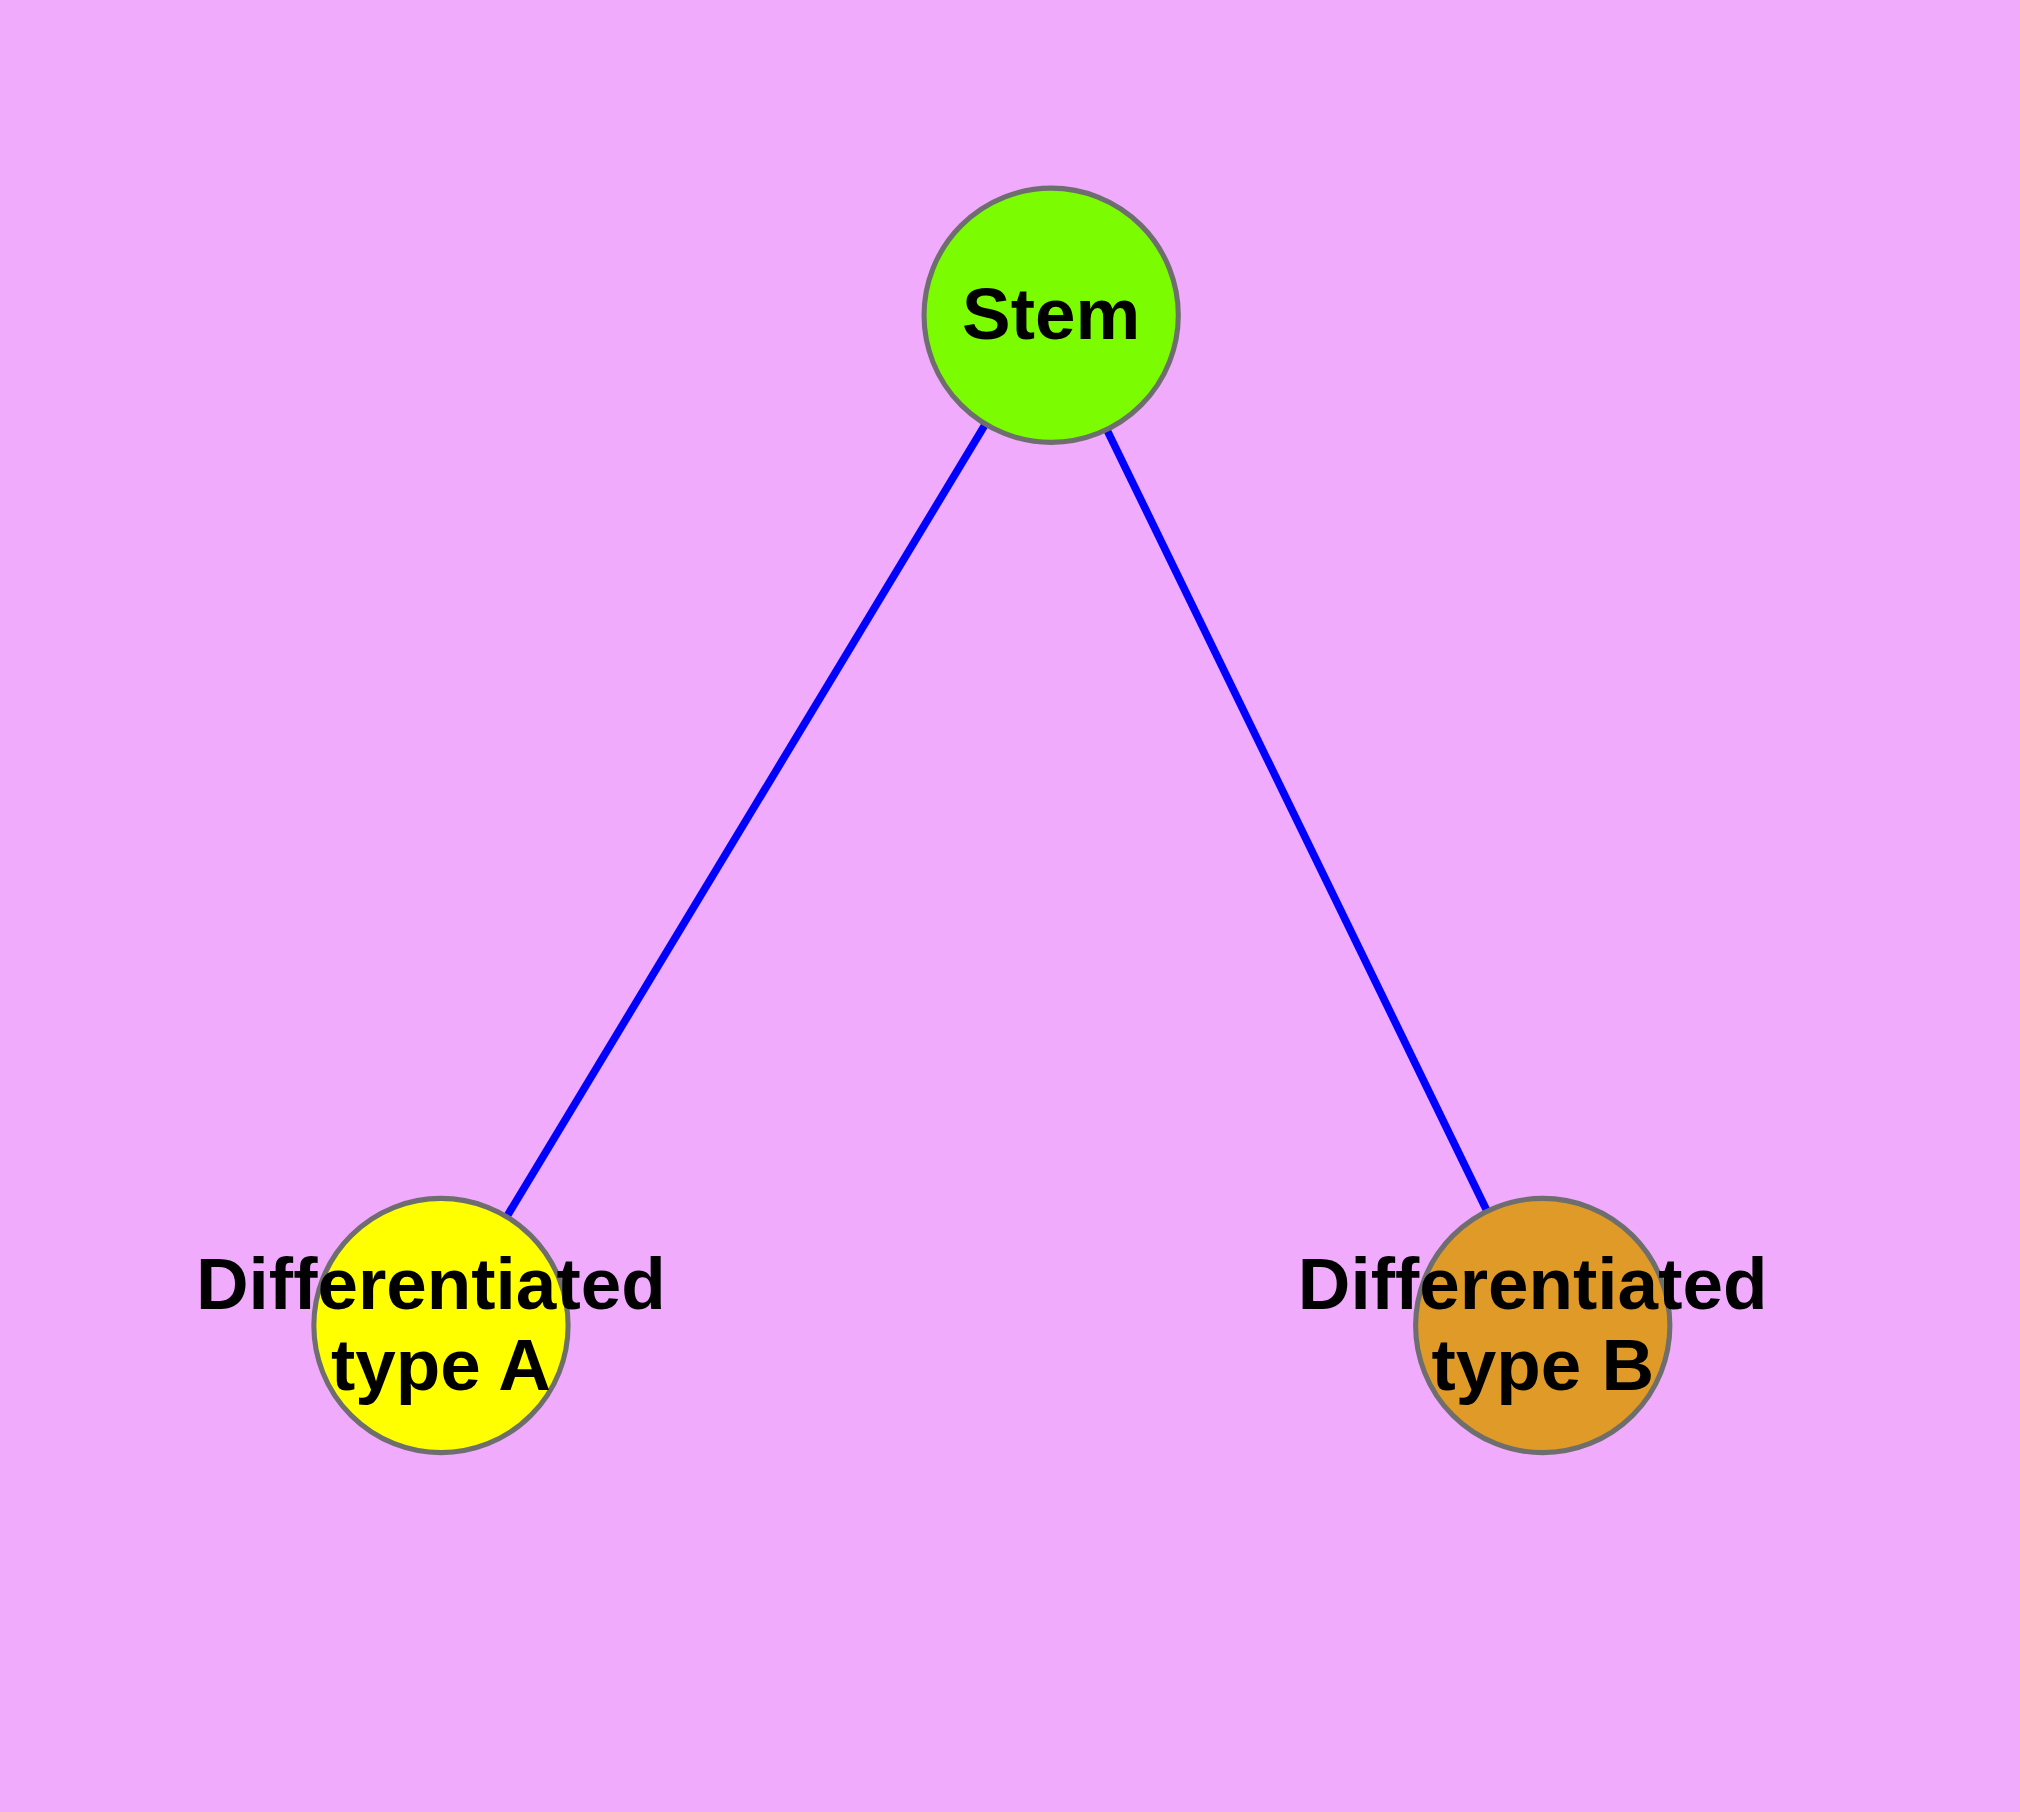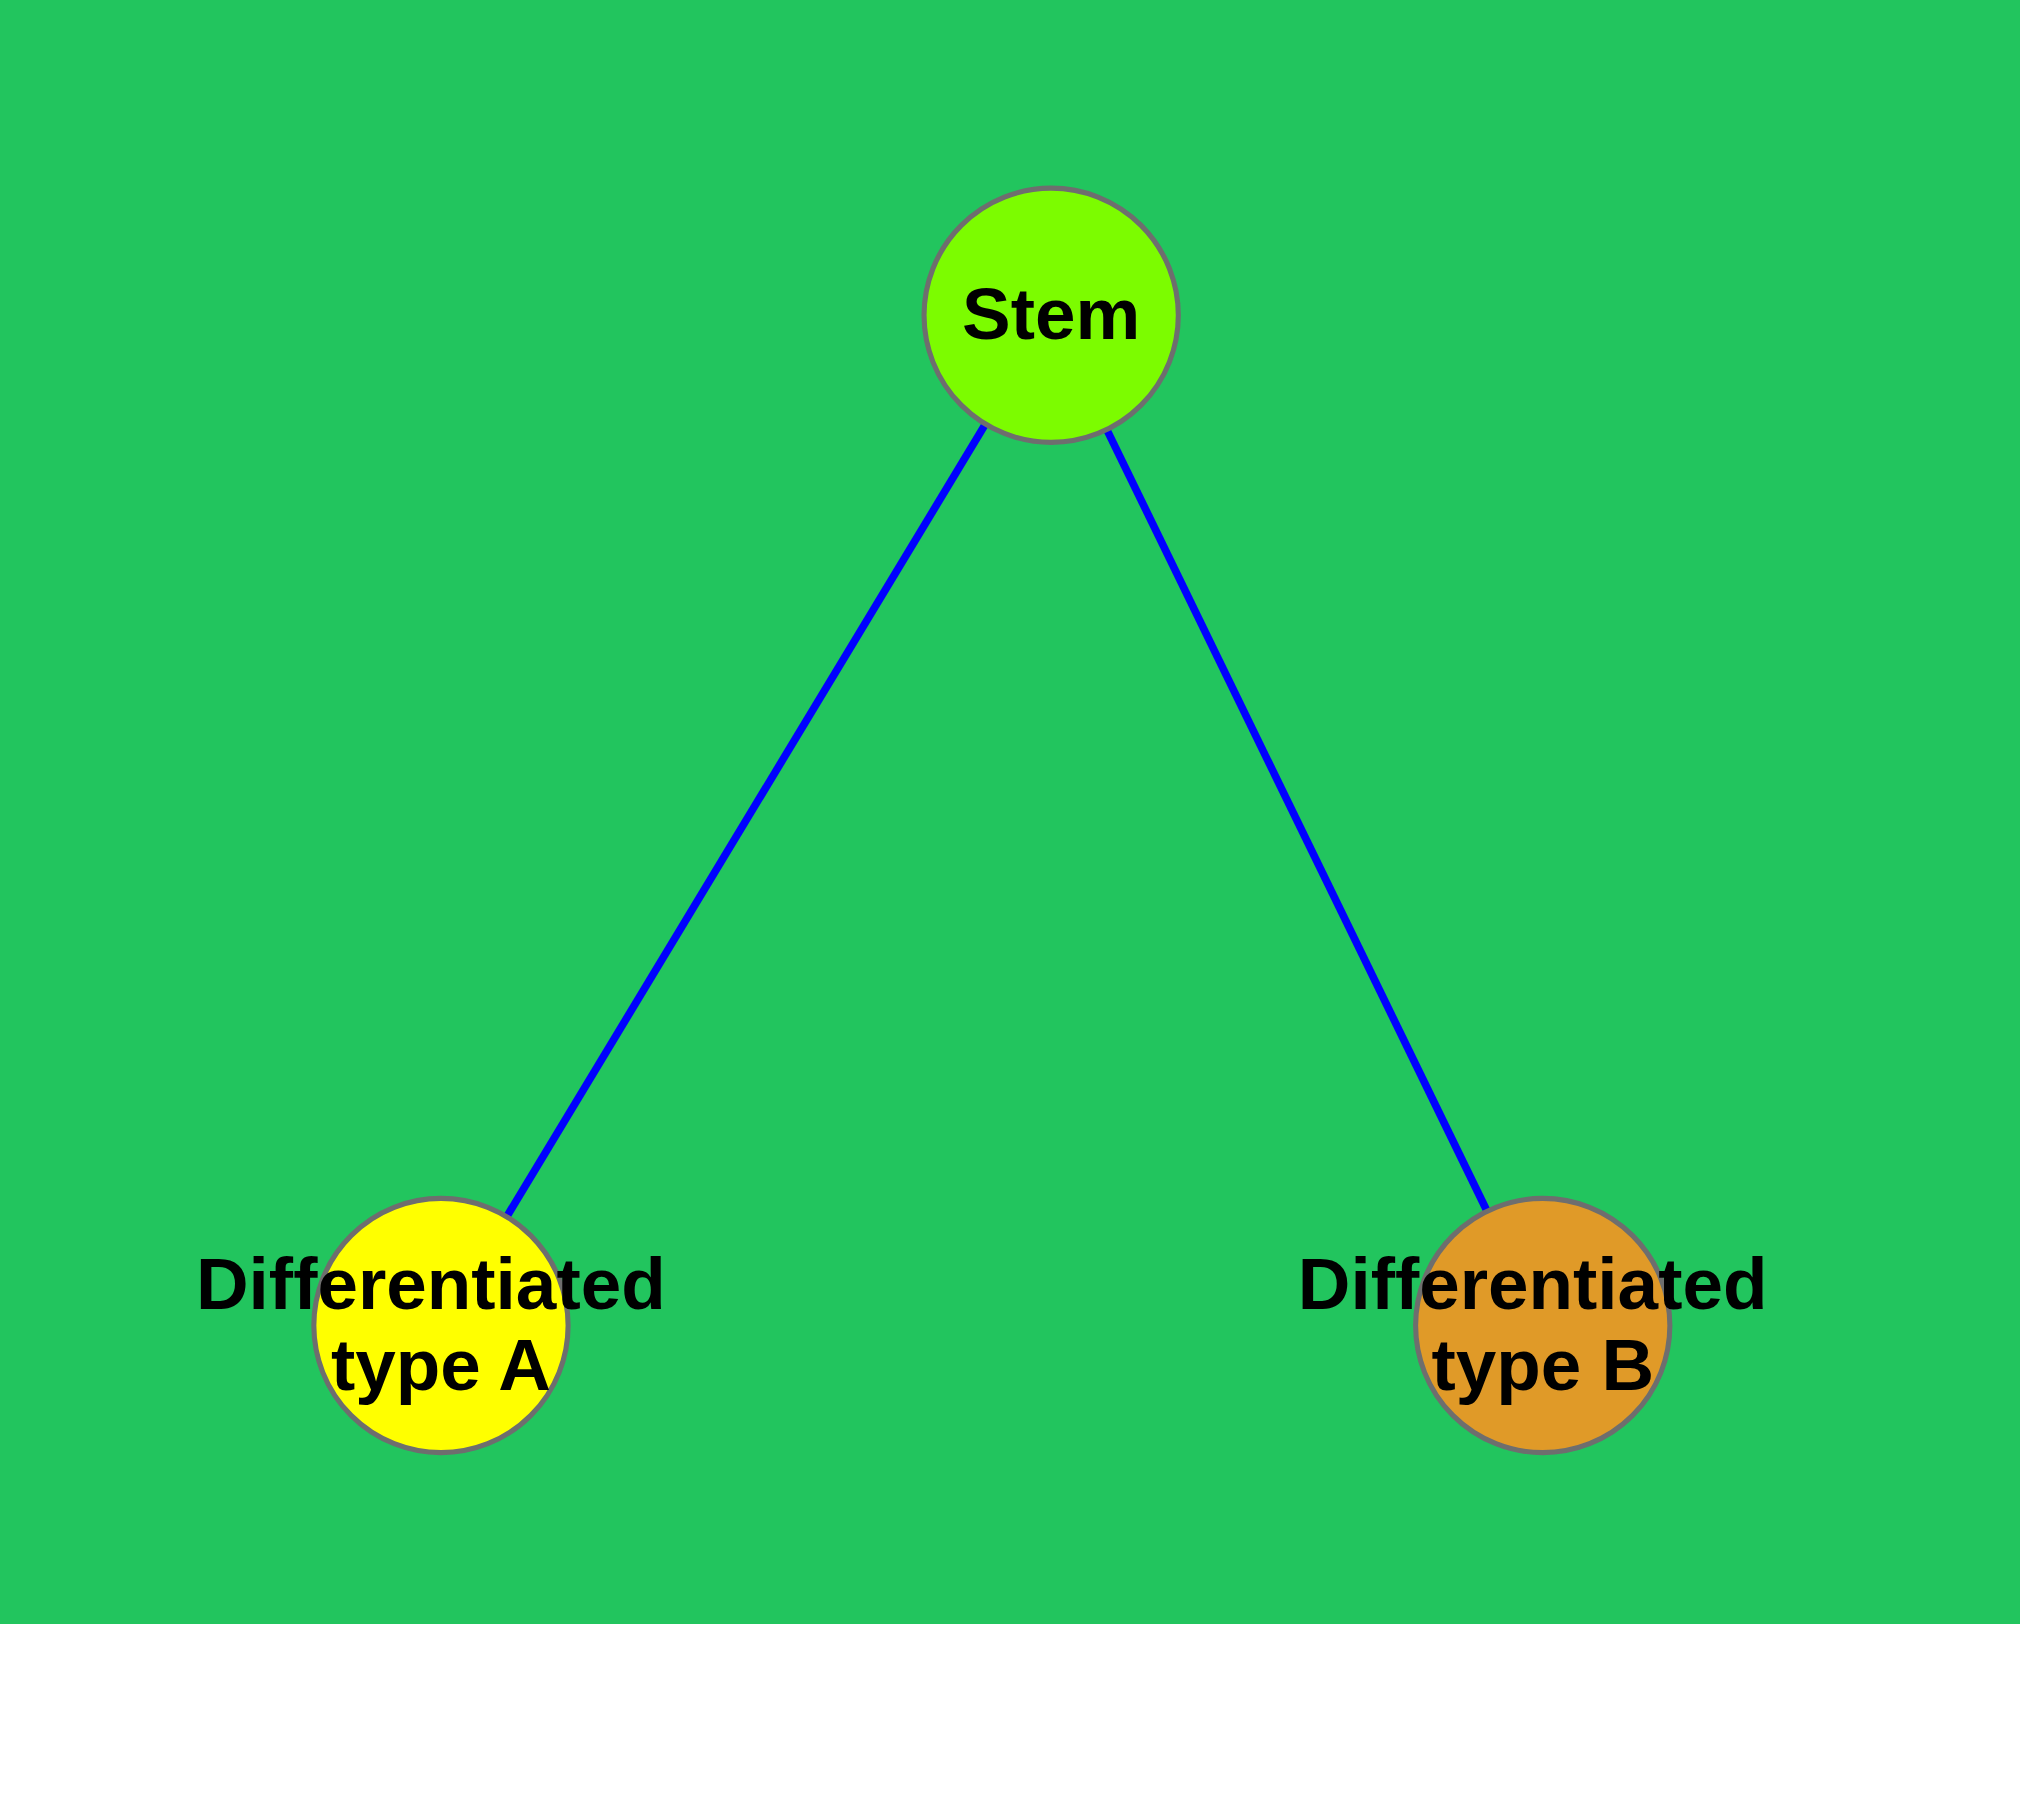--- a/index.html
+++ b/index.html
@@ -41,21 +41,21 @@
     dominant-baseline: middle;
     paint-order: normal;
   }
   .node-label tspan {
     font-family: "Liberation Sans", sans-serif;
   }
 </style>
 </head>
 <body>
 
-<div id="stage" style="width: 2021px; height: 1624px; background: #22c55e;">
+<div id="stage" style="width: 2021px; height: 1812px; background: #f0abfc;">
   <svg id="graph-svg" viewBox="0 0 2384 2138" xmlns="http://www.w3.org/2000/svg" style="width: 2021px; height: 1812px;">
 
     <g>
       <line class="edge-line" x1="1162.445806162724" y1="500.3952764639347" x2="597.554193837276" y2="1435.6047235360652" stroke="#0000ff" stroke-width="9"></line>
       <line class="edge-line" x1="1305.6297495006743" y1="506.8804506979375" x2="1754.3702504993257" y2="1429.1195493020625" stroke="#0000ff" stroke-width="9"></line>
     </g>
 
     <g>
 
       <g>

